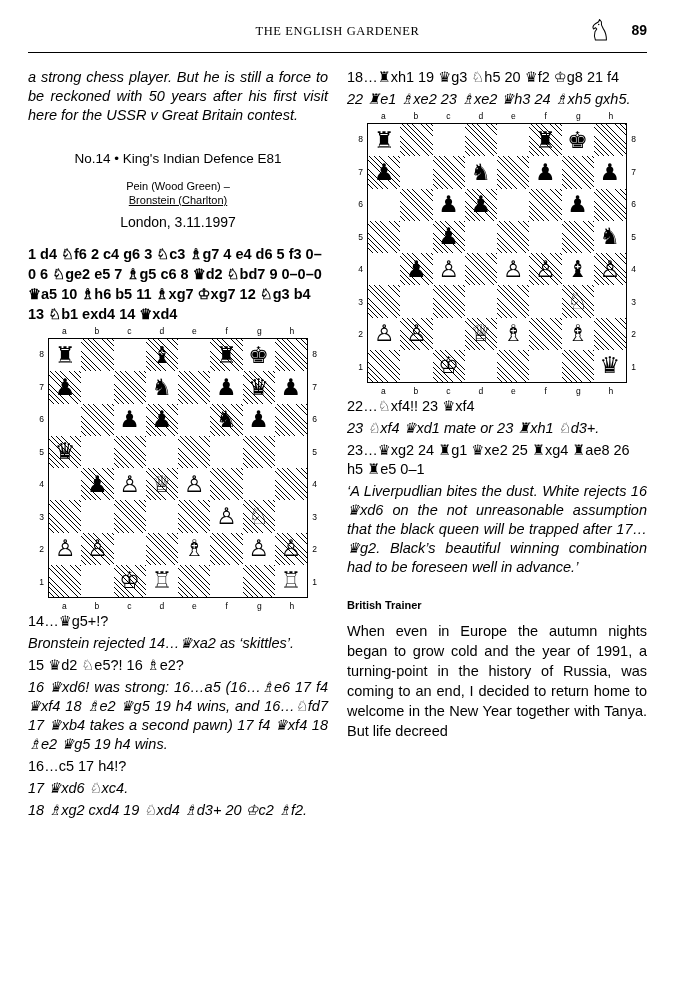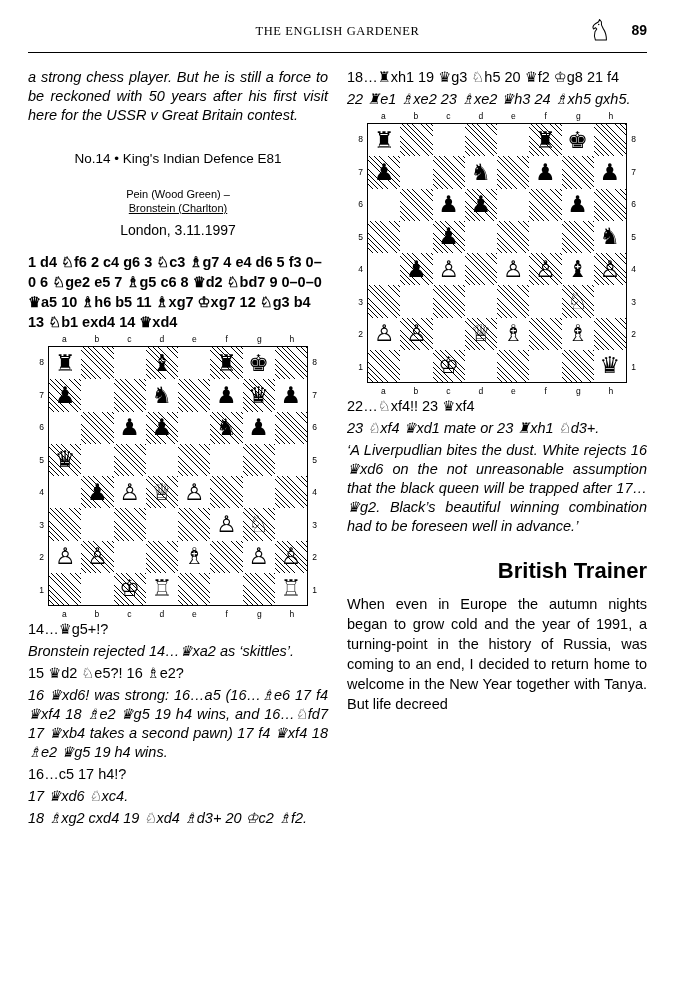--- a/index.html
+++ b/index.html
@@ -70,42 +70,42 @@
     line-height:19px;
   }
   .gap-s{height:8px;}
 
   .game-head{
     text-align:center;
     margin-top:26px;
   }
   .game-no{
     font-size:13.5px;
-    margin-bottom:22px;
+    margin-bottom:14px;
   }
   .player{
     font-size:11px;
     margin:2px 0;
   }
   .player u{text-align:right;}
   .venue{
     font-size:14px;
     margin-top:8px;
     margin-bottom:14px;
   }
   .moves{
     font-weight:bold;
     font-size:14.5px;
     line-height:20px;
     text-align:left;
   }
   .sect-title{
-    font-size:22px;
+    font-size:11px;
     font-weight:bold;
-    text-align:right;
+    text-align:left;
     margin:22px 0 10px 0;
   }
   .body-text{
     font-size:14.5px;
     line-height:20px;
     text-align:justify;
   }
   
   .board-wrap{
     position:relative;
@@ -542,20 +542,21 @@
           <div>f</div>
           <div>g</div>
           <div>h</div>
         </div>
     </div>
 
     <div class="gap-s"></div>
     <div id="right-notes2">
         <p class="bold" style="margin-top: 0px;">22…♘xf4!! 23 ♛xf4</p>
         <p class="ital" style="margin-top: 3px;">23 ♘xf4 ♛xd1 mate or 23 ♜xh1 ♘d3+.</p>
+        <p class="bold" style="margin-top: 3px;">23…♛xg2 24 ♜g1 ♛xe2 25 ♜xg4 ♜ae8 26 h5 ♜e5 0–1</p>
         <p class="ital" style="margin-top: 3px;">‘A Liverpudlian bites the dust. White rejects 16 ♛xd6 on the not unreasonable assumption that the black queen will be trapped after 17…♛g2. Black’s beautiful winning combination had to be foreseen well in advance.’</p>
       </div>
 
     <div class="sect-title">British Trainer</div>
     <p class="body-text">When even in Europe the autumn nights began to grow cold and the year of 1991, a turning-point in the history of Russia, was coming to an end, I decided to return home to welcome in the New Year together with Tanya. But life decreed</p>
   </div>
 
 </div>
 
 </body></html>

